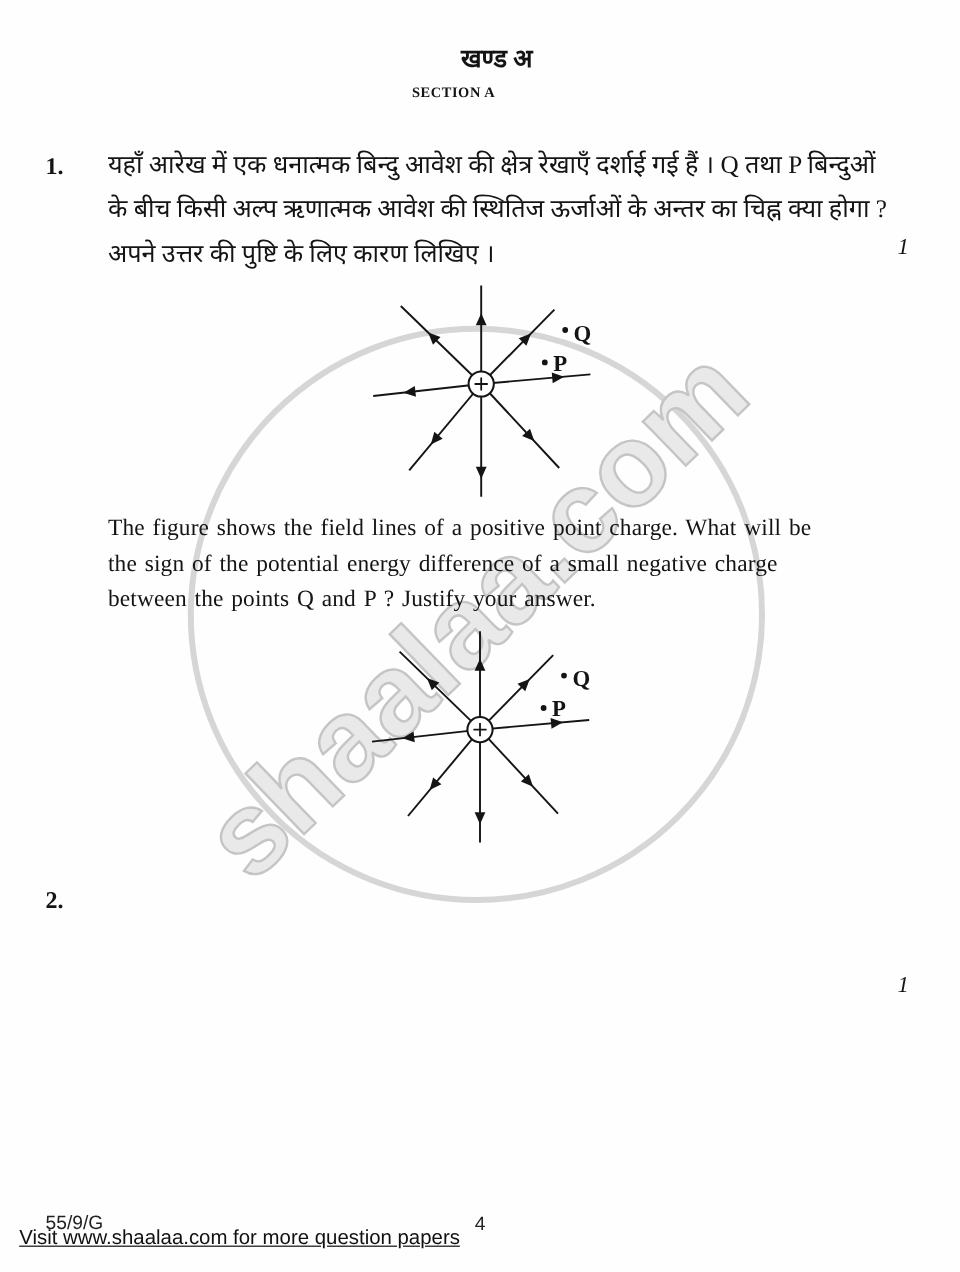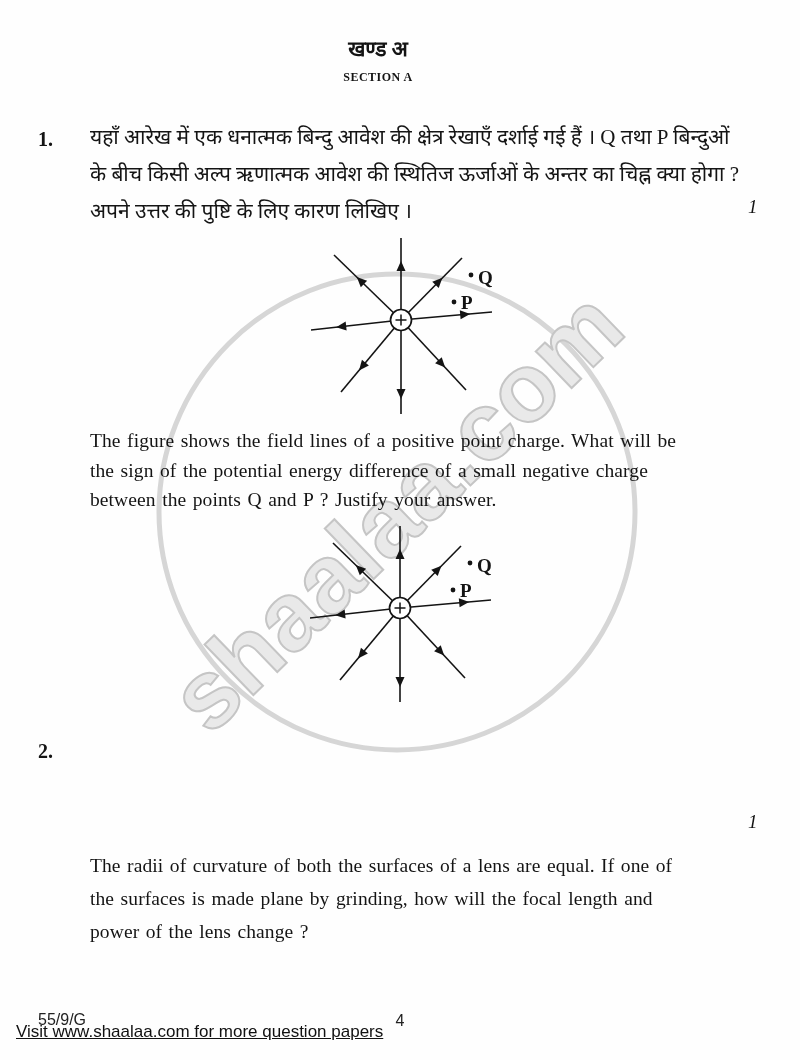--- a/index.html
+++ b/index.html
@@ -3,21 +3,21 @@
 <meta charset="utf-8">
 <style>
   html,body{margin:0;padding:0;background:#ffffff;}
   .page{
     position:relative;width:800px;height:1060px;margin:0 auto;
     background:#fefefe;overflow:hidden;
     font-family:"Liberation Serif",serif;color:#141414;
   }
   .watermark{position:absolute;left:0;top:0;z-index:0;}
   .layer{position:absolute;z-index:1;}
-  .hdr-hi{left:0;top:34px;width:756px;text-align:center;font-weight:bold;font-size:21px;}
+  .hdr-hi{left:0;top:34px;width:756px;text-align:center;font-weight:bold;font-size:21px;padding-left:36px;}
   .hdr-en{left:0;top:70px;width:756px;text-align:center;font-weight:bold;font-size:12px;letter-spacing:.5px;}
   .qnum{left:38px;font-weight:bold;font-size:20px;}
   .n1{top:128px;}
   .n2{top:740px;}
   .hindi{
     left:90px;width:672px;font-size:21px;line-height:37px;
     white-space:pre-line;
     font-family:Liberation Serif, serif;
   }
   .q1hi{top:119px;}
@@ -109,21 +109,18 @@
       <line x1="101" y1="82.5" x2="101" y2="93.5" stroke="#141414" stroke-width="1.5"></line>
       <circle cx="171" cy="43" r="2.4" fill="#141414"></circle>
       <text x="178" y="52" font-size="19" font-weight="bold" font-family="&quot;Liberation Serif&quot;, serif" fill="#141414">Q</text>
       <circle cx="154" cy="70" r="2.4" fill="#141414"></circle>
       <text x="161" y="77" font-size="19" font-weight="bold" font-family="&quot;Liberation Serif&quot;, serif" fill="#141414">P</text>
     </svg>
 
   <div class="layer qnum n2">2.</div>
   <div class="layer marks m2">1</div>
 
-  <div class="layer english q2en">The radii of curvature of both the surfaces of a lens are equal. If one of
-the surfaces is made plane by grinding, how will the focal length and
-power of the lens change ?</div>
 
   <div class="layer f-code">55/9/G</div>
   <div class="layer f-page">4</div>
   <div class="layer f-note">Visit www.shaalaa.com for more question papers</div>
 
 </div>
 
 </body></html>

